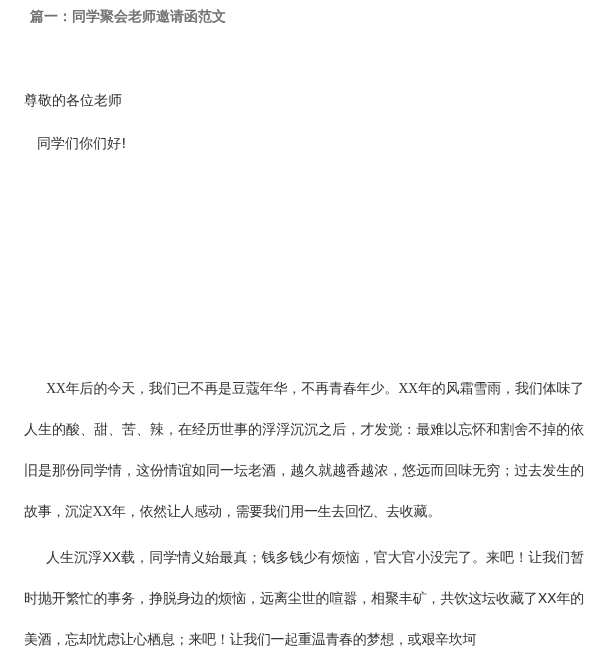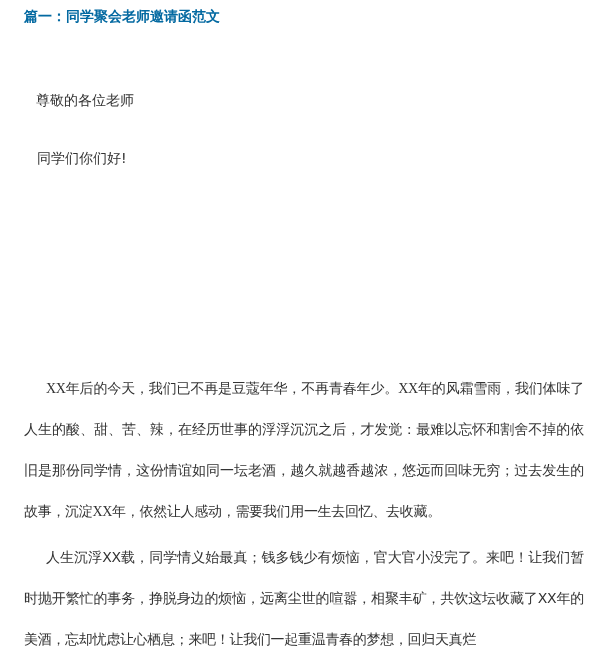--- a/index.html
+++ b/index.html
@@ -3,44 +3,44 @@
 <meta charset="utf-8">
 <style>
   html, body { margin: 0; padding: 0; background: #ffffff; }
   body {
     width: 606px; height: 669px; overflow: hidden;
     font-family: "DejaVu Sans", "Liberation Sans", sans-serif;
     color: #333333;
   }
   .page { position: relative; width: 606px; height: 669px; }
   .title {
-    position: absolute; left: 24px; top: 6px;
-    font-size: 14px; font-weight: bold; color: #0369a1;
+    position: absolute; left: 30px; top: 6px;
+    font-size: 14px; font-weight: bold; color: #737373;
     line-height: 20px; margin: 0;
   }
   .salutation {
-    position: absolute; left: 36px; top: 90px;
+    position: absolute; left: 24px; top: 90px;
     font-size: 14px; line-height: 20px; margin: 0;
   }
   .greeting {
-    position: absolute; left: 37px; top: 148px;
+    position: absolute; left: 37px; top: 133px;
     font-size: 14px; line-height: 20px; margin: 0; text-align: right;
   }
   .para {
     position: absolute; left: 24px; width: 560px;
     font-size: 14px; line-height: 41px; margin: 0;
     text-indent: 22px; text-align: justify;
     letter-spacing: -0.3px;
   }
   .p1 { top: 161px; }
   .p2 { top: 368px; font-family: Liberation Serif, serif; }
   .p3 { top: 537px; }
 </style>
 </head>
 <body>
 
 <div class="page">
   <h3 class="title">篇一：同学聚会老师邀请函范文</h3>
   <p class="salutation">尊敬的各位老师</p>
   <p class="greeting">同学们你们好!</p>
   <p class="para p2">XX年后的今天，我们已不再是豆蔻年华，不再青春年少。XX年的风霜雪雨，我们体味了人生的酸、甜、苦、辣，在经历世事的浮浮沉沉之后，才发觉：最难以忘怀和割舍不掉的依旧是那份同学情，这份情谊如同一坛老酒，越久就越香越浓，悠远而回味无穷；过去发生的故事，沉淀XX年，依然让人感动，需要我们用一生去回忆、去收藏。</p>
-  <p class="para p3">人生沉浮XX载，同学情义始最真；钱多钱少有烦恼，官大官小没完了。来吧！让我们暂时抛开繁忙的事务，挣脱身边的烦恼，远离尘世的喧嚣，相聚丰矿，共饮这坛收藏了XX年的美酒，忘却忧虑让心栖息；来吧！让我们一起重温青春的梦想，回归天真烂</p>
+  <p class="para p3">人生沉浮XX载，同学情义始最真；钱多钱少有烦恼，官大官小没完了。来吧！让我们暂时抛开繁忙的事务，挣脱身边的烦恼，远离尘世的喧嚣，相聚丰矿，共饮这坛收藏了XX年的美酒，忘却忧虑让心栖息；来吧！让我们一起重温青春的梦想，或艰辛坎坷</p>
 </div>
 
 </body></html>

